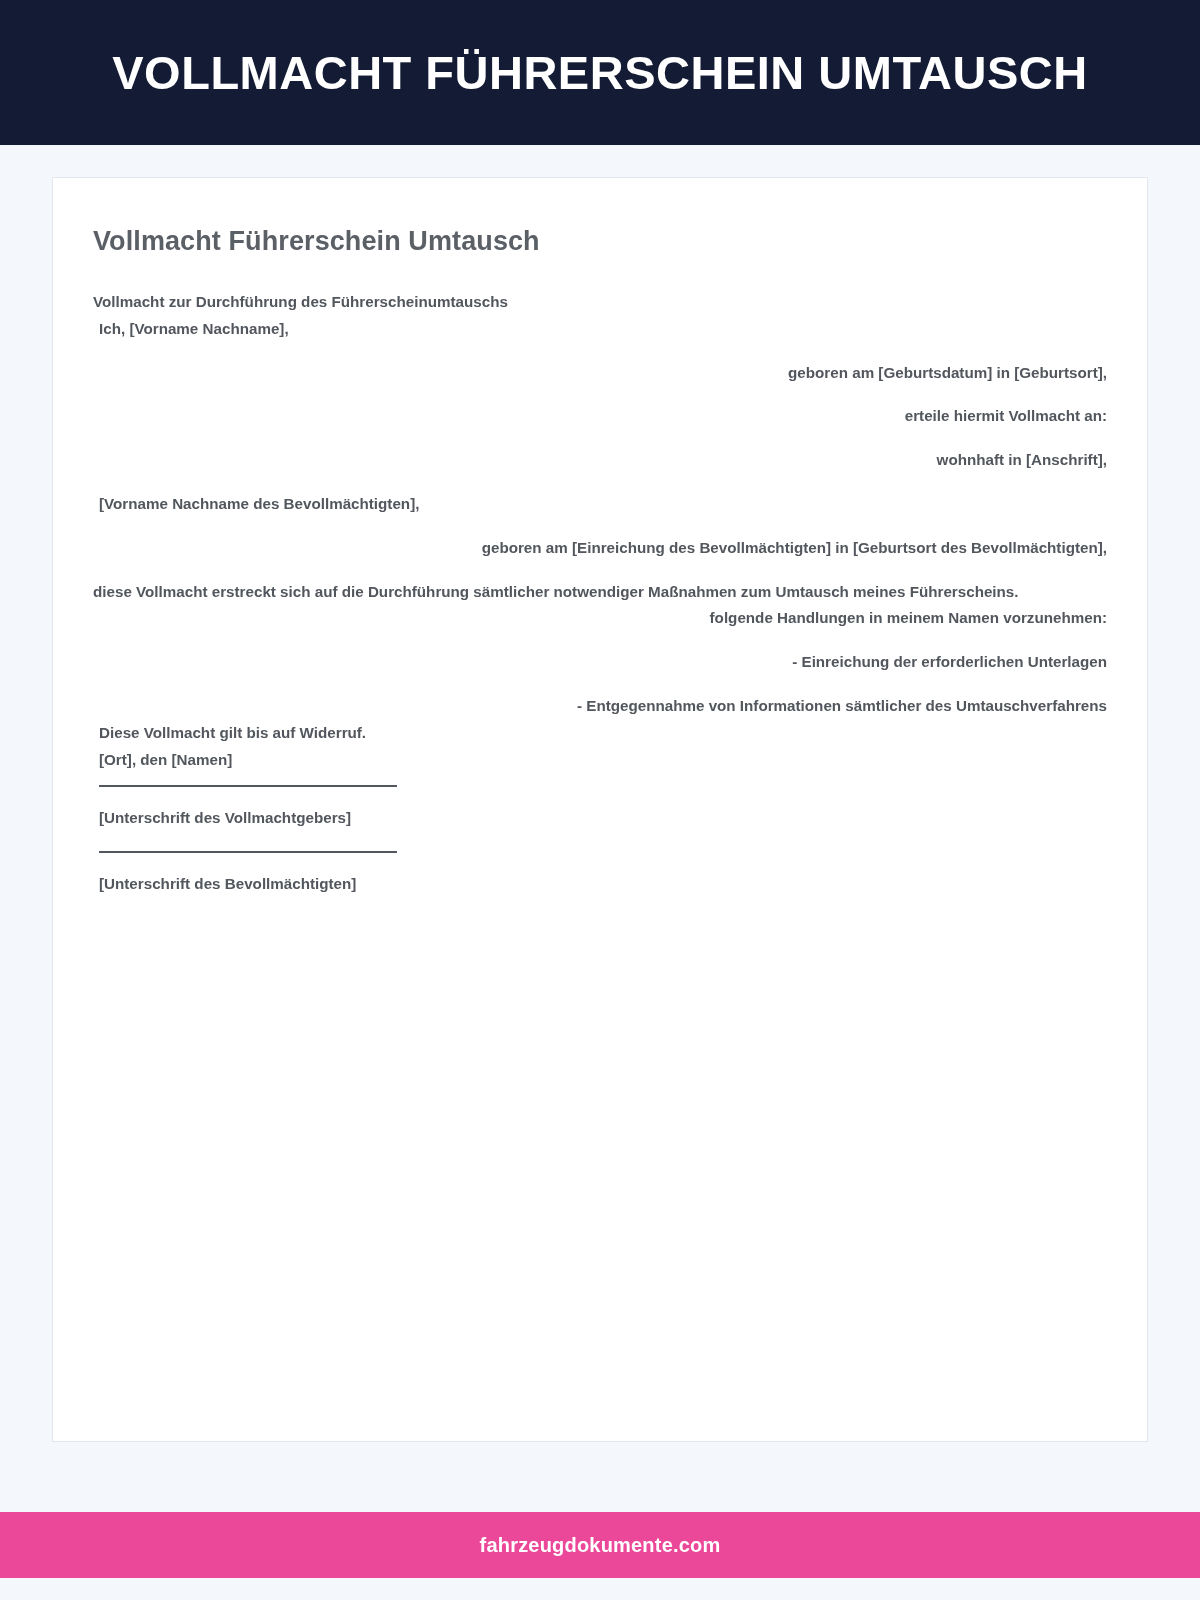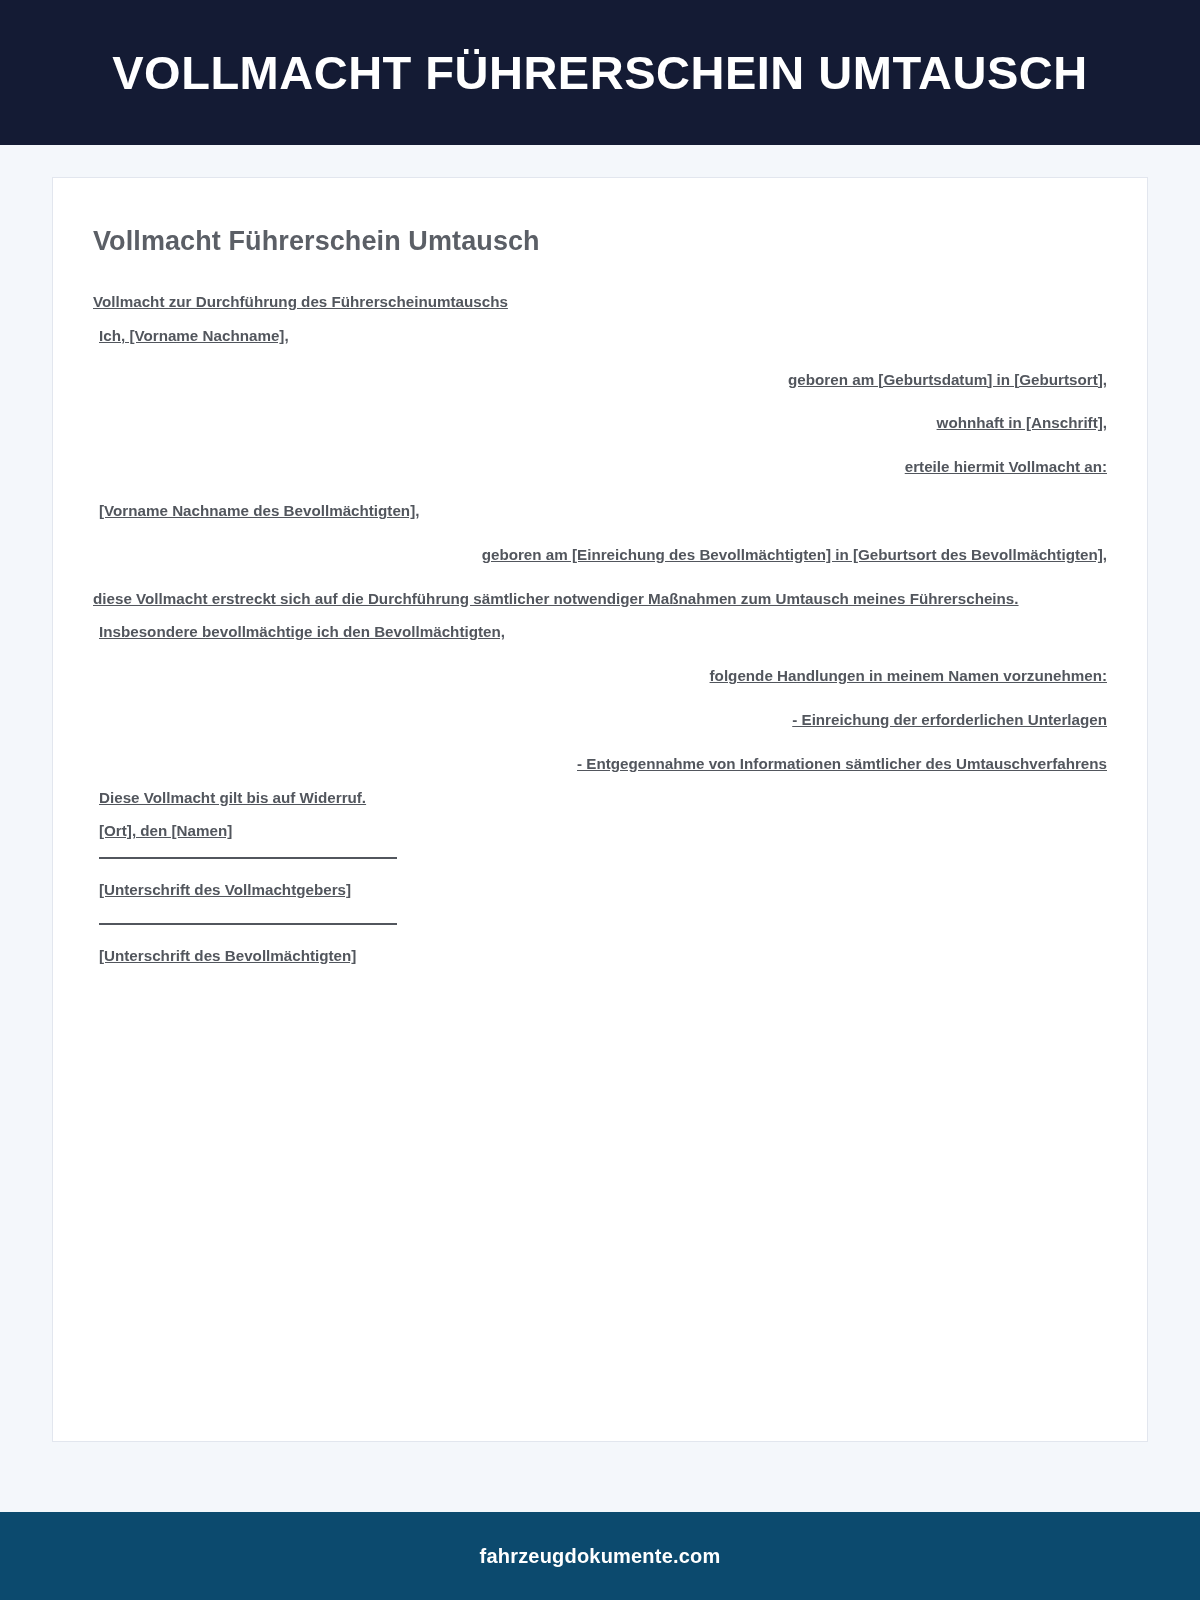--- a/index.html
+++ b/index.html
@@ -55,22 +55,21 @@
     letter-spacing: 0.1px;
   }
 
   .doc-body {
     color: #52565d;
     font-size: 15.2px;
     font-weight: bold;
     line-height: 1.5;
   }
   .doc-body p {
-    margin: 11px 0 21px 0;
-    text-decoration: underline;
+    margin: 4px 0 21px 0;
   }
   .doc-body p.tight {
     margin-bottom: 0;
   }
   .doc-body p.indent {
     padding-left: 6px;
   }
   .doc-body p.indent2 {
     padding-left: 9px;
     text-align: right;
@@ -80,22 +79,22 @@
   }
   .sig-line {
     width: 298px;
     border-top: 2px solid #52565d;
     margin: 14px 0 20px 6px;
   }
 
   
   .footer-band {
     margin-top: 70px;
-    background: #0c4a6e;
-    height: 88px;
+    background: #ec4899;
+    height: 66px;
     display: flex;
     align-items: center;
     justify-content: center;
   }
   .footer-band span {
     color: #ffffff;
     font-size: 20px;
     font-weight: bold;
     letter-spacing: 0.2px;
   }
@@ -112,31 +111,30 @@
 
     <h2 class="doc-title">Vollmacht Führerschein Umtausch</h2>
 
     <div class="doc-body">
 
       <p class="tight block">Vollmacht zur Durchführung des Führerscheinumtauschs</p>
       <p class="indent">Ich, [Vorname Nachname],</p>
 
       <p class="indent2">geboren am [Geburtsdatum] in [Geburtsort],</p>
 
+      <p class="indent2">erteile hiermit Vollmacht an:</p>
+
       <p class="indent2">wohnhaft in [Anschrift],</p>
-
-      <p class="indent2">erteile hiermit Vollmacht an:</p>
 
       <p class="indent">[Vorname Nachname des Bevollmächtigten],</p>
 
       <p class="indent2">geboren am [Einreichung des Bevollmächtigten] in [Geburtsort des Bevollmächtigten],</p>
 
 
       <p class="tight block">diese Vollmacht erstreckt sich auf die Durchführung sämtlicher notwendiger Maßnahmen zum Umtausch meines Führerscheins.</p>
-      <p class="indent">Insbesondere bevollmächtige ich den Bevollmächtigten,</p>
 
       <p class="indent2">folgende Handlungen in meinem Namen vorzunehmen:</p>
 
       <p class="indent2">- Einreichung der erforderlichen Unterlagen</p>
 
 
       <p class="tight indent2">- Entgegennahme von Informationen sämtlicher des Umtauschverfahrens</p>
       <p class="tight indent">Diese Vollmacht gilt bis auf Widerruf.</p>
       <p class="tight indent">[Ort], den [Namen]</p>
 

